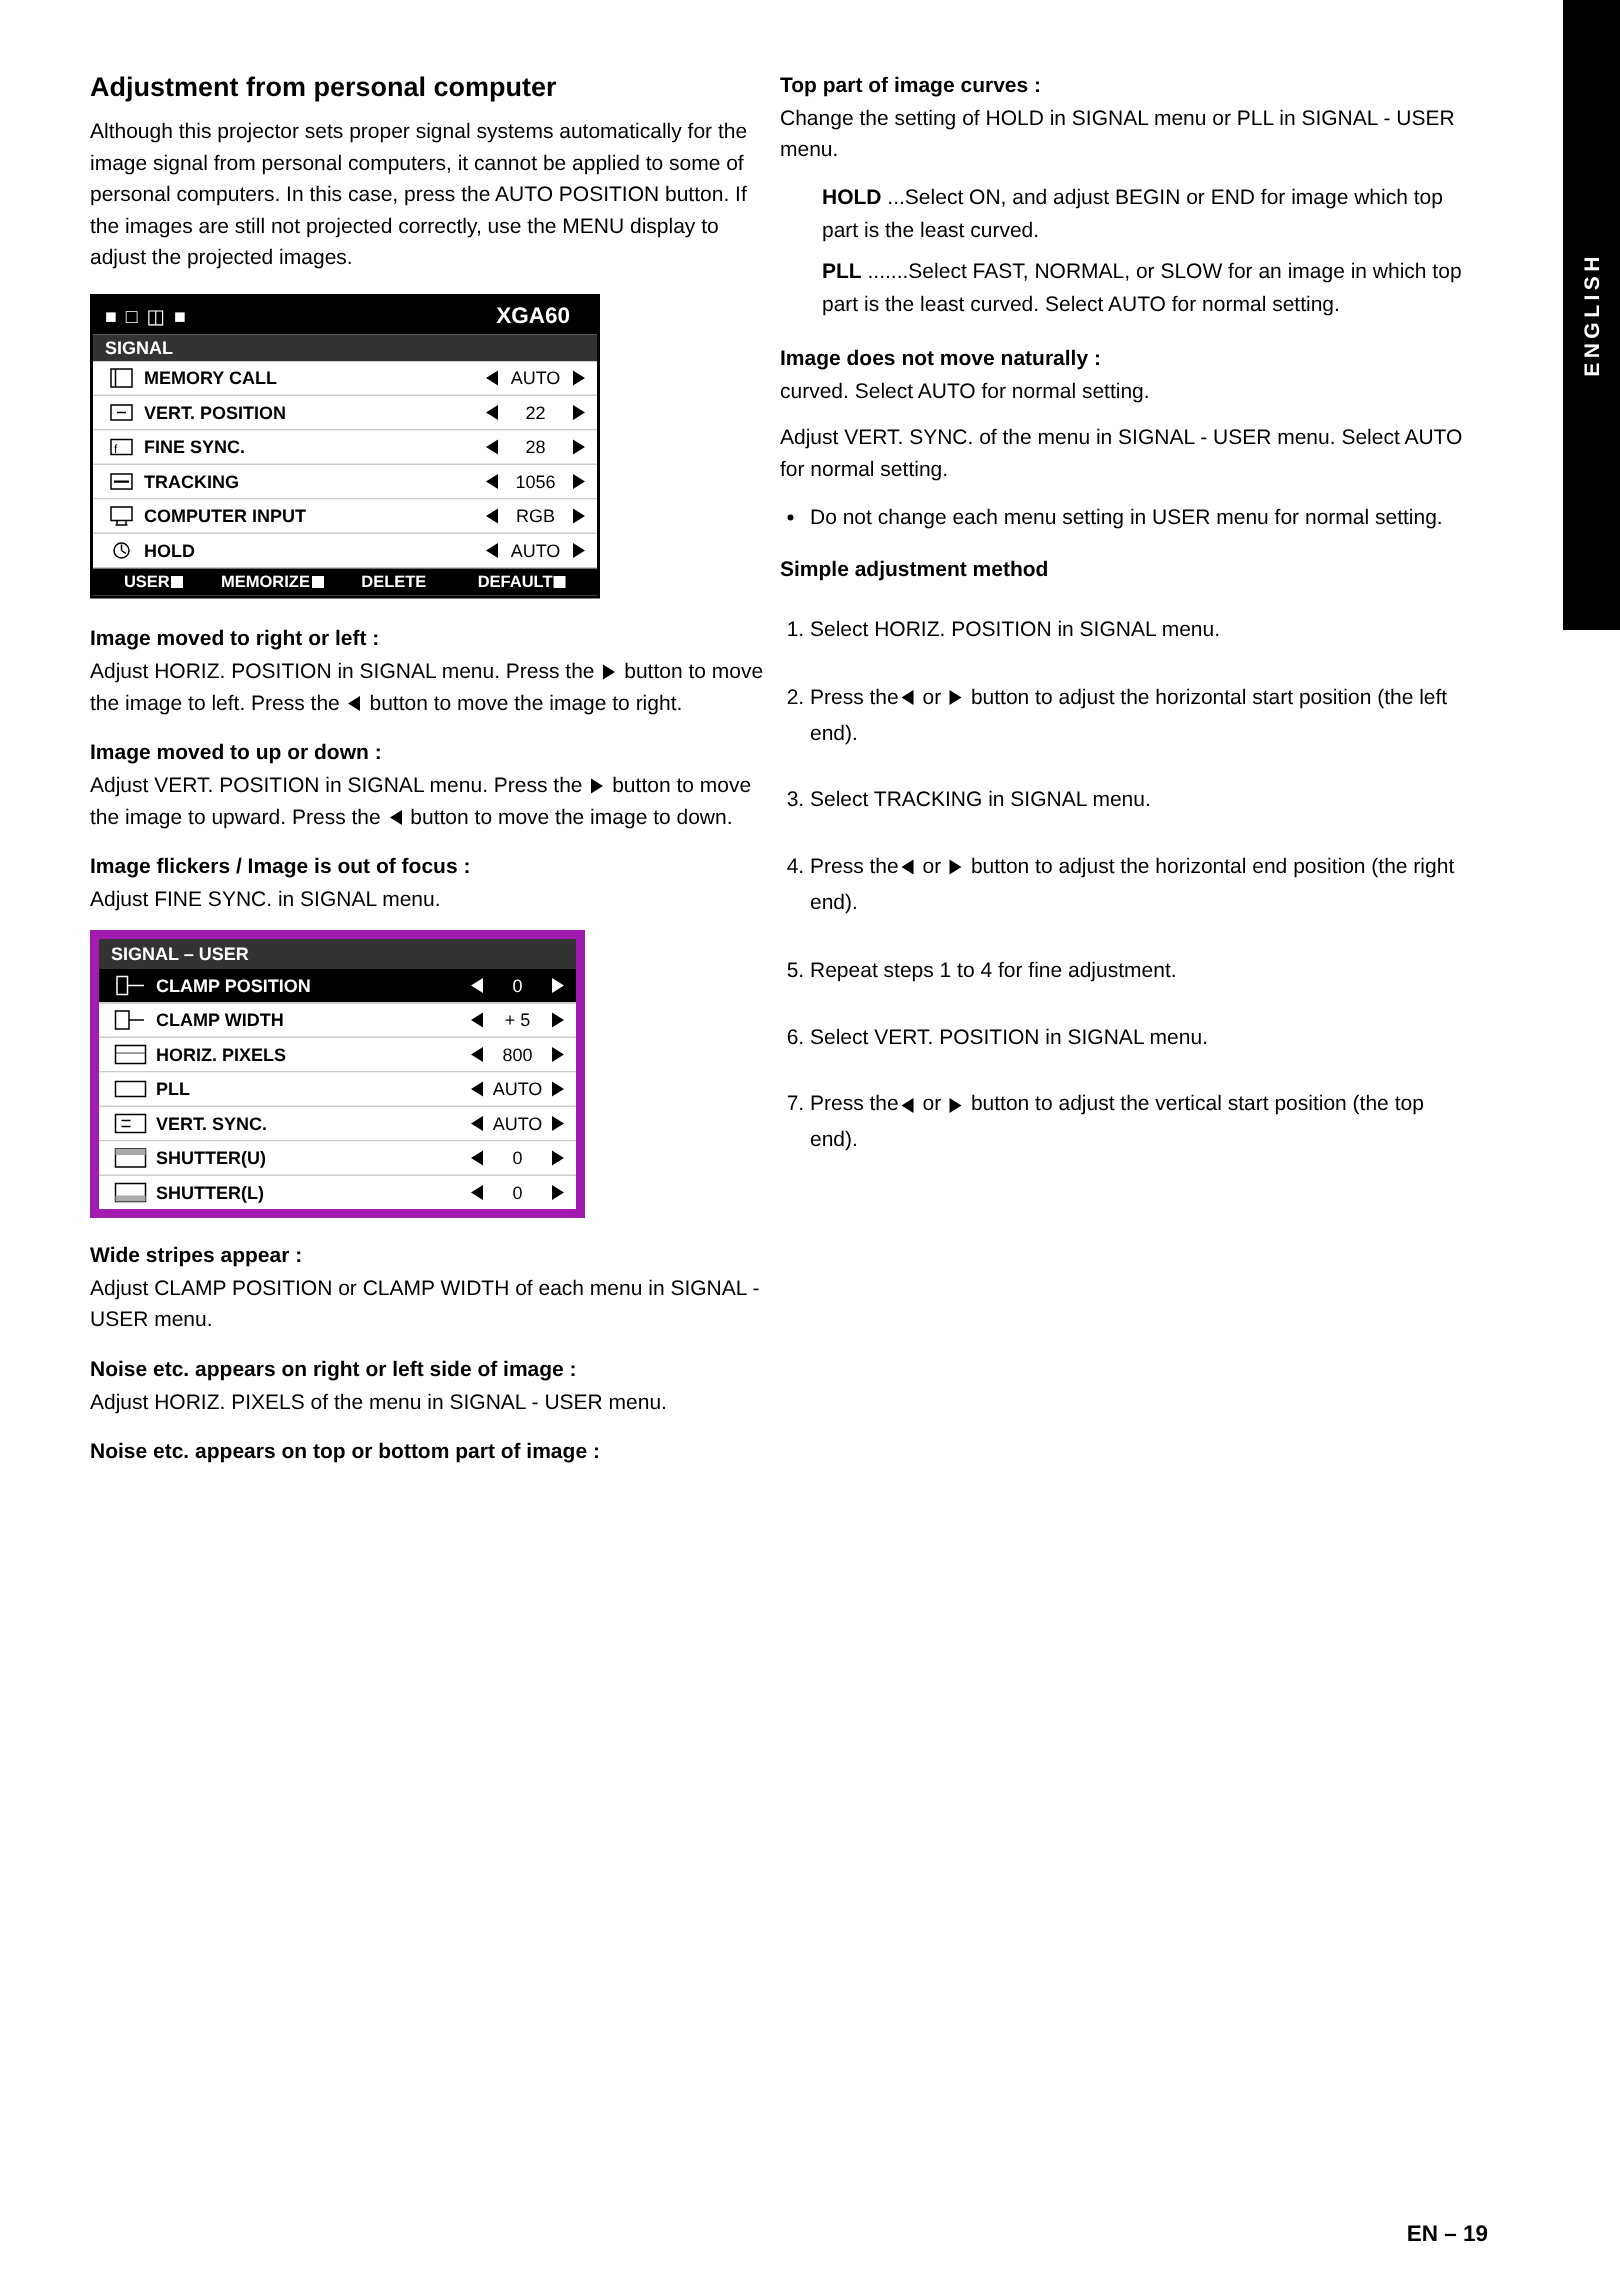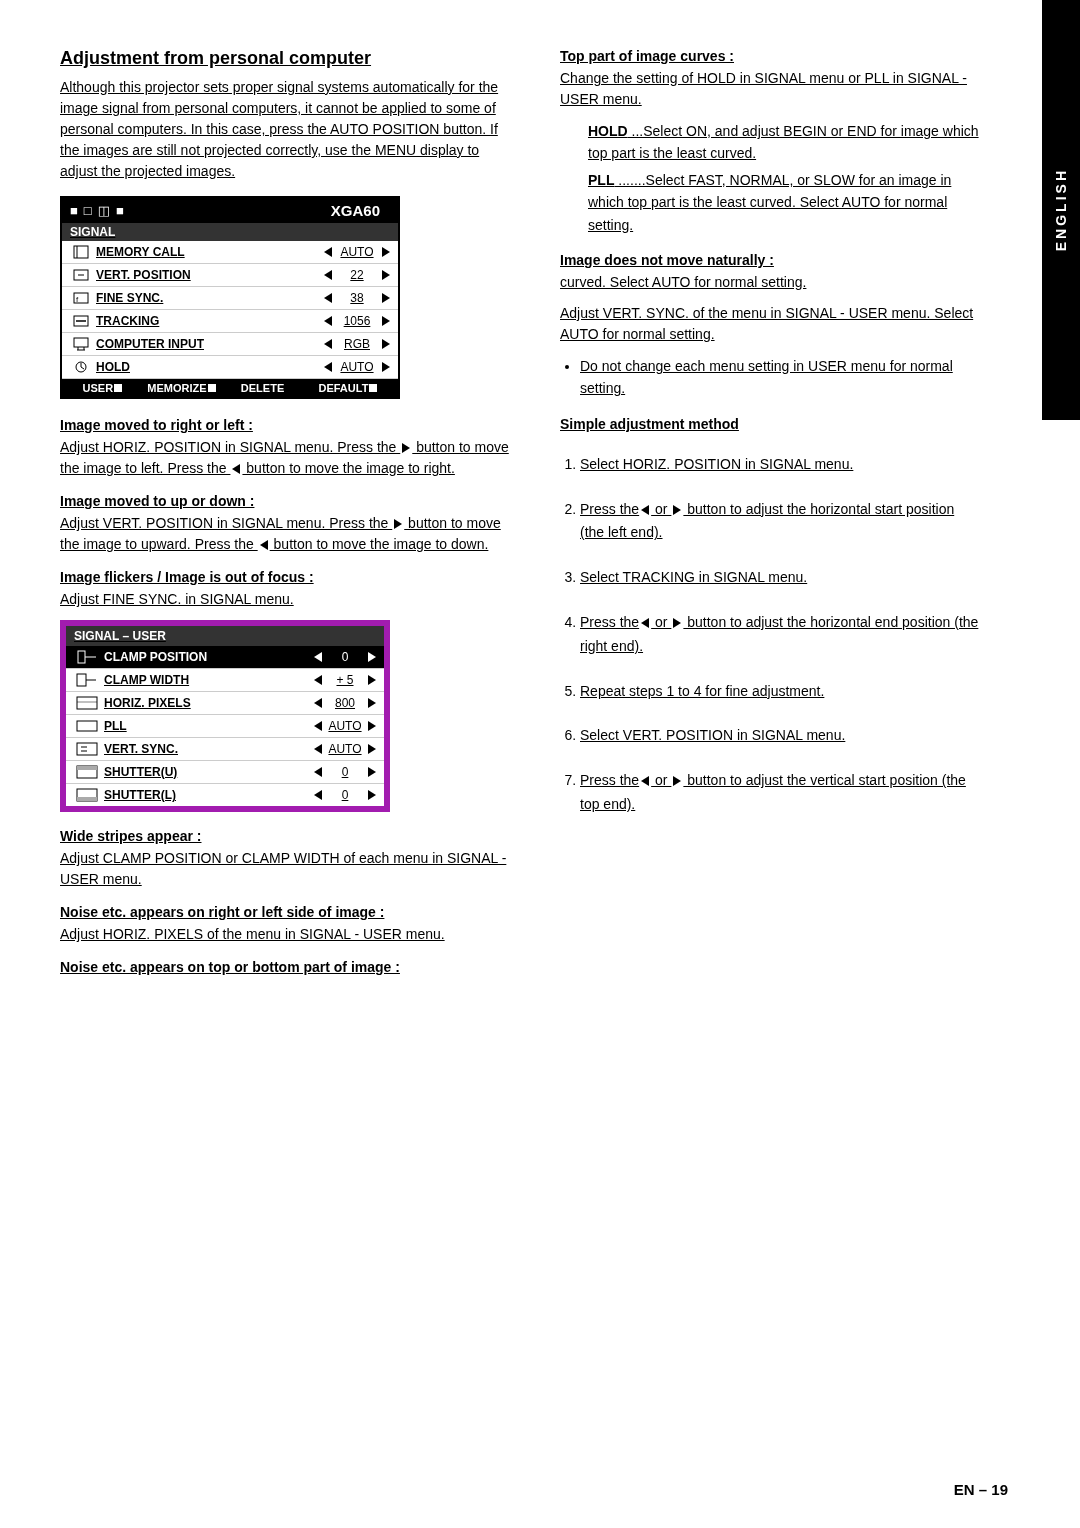--- a/index.html
+++ b/index.html
@@ -34,23 +34,21 @@
       font-size: 14px;
       font-weight: bold;
       letter-spacing: 3px;
       writing-mode: vertical-rl;
       text-orientation: mixed;
       transform: rotate(180deg);
       font-family: Arial, sans-serif;
     }
     .two-col {
       display: flex;
-      gap: 40px;
       width: 100%;
-      text-decoration: underline;
     }
     .left-col {
       flex: 0 0 460px;
       max-width: 460px;
     }
     .right-col {
       flex: 1;
       padding-right: 40px;
     }
     .section-title {
@@ -246,21 +244,21 @@
       margin-left: 20px;
       font-size: 14px;
       line-height: 1.6;
       font-family: Arial, sans-serif;
       list-style: disc;
     }
     
     .page-footer {
       position: absolute;
       bottom: 30px;
-      right: 72px;
+      right: 88px;
       font-size: 15px;
       font-family: Arial, sans-serif;
       font-weight: bold;
     }
     .tri-left {
       display: inline-block;
       width: 0; height: 0;
       border-top: 5px solid transparent;
       border-bottom: 5px solid transparent;
       border-right: 8px solid #000;
@@ -348,21 +346,21 @@
 
         <div class="menu-row">
           <div class="menu-row-icon">
             <svg width="16" height="14" viewBox="0 0 16 14">
                 <rect x="1" y="2" width="14" height="10" fill="none" stroke="#000" stroke-width="1"></rect>
                 <text x="3" y="11" font-size="8" font-family="Arial">f</text>
               </svg>
           </div>
           <div class="menu-row-label">FINE SYNC.</div>
           <span class="tri-left menu-row-arrow"></span>
-          <div class="menu-row-value">38</div>
+          <div class="menu-row-value">28</div>
           <span class="tri-right menu-row-arrow"></span>
         </div>
 
         <div class="menu-row">
           <div class="menu-row-icon">
             <svg width="16" height="14" viewBox="0 0 16 14">
                 <rect x="1" y="2" width="14" height="10" fill="none" stroke="#000" stroke-width="1"></rect>
                 <line x1="3" y1="7" x2="13" y2="7" stroke="#000" stroke-width="1.5"></line>
               </svg>
           </div>

